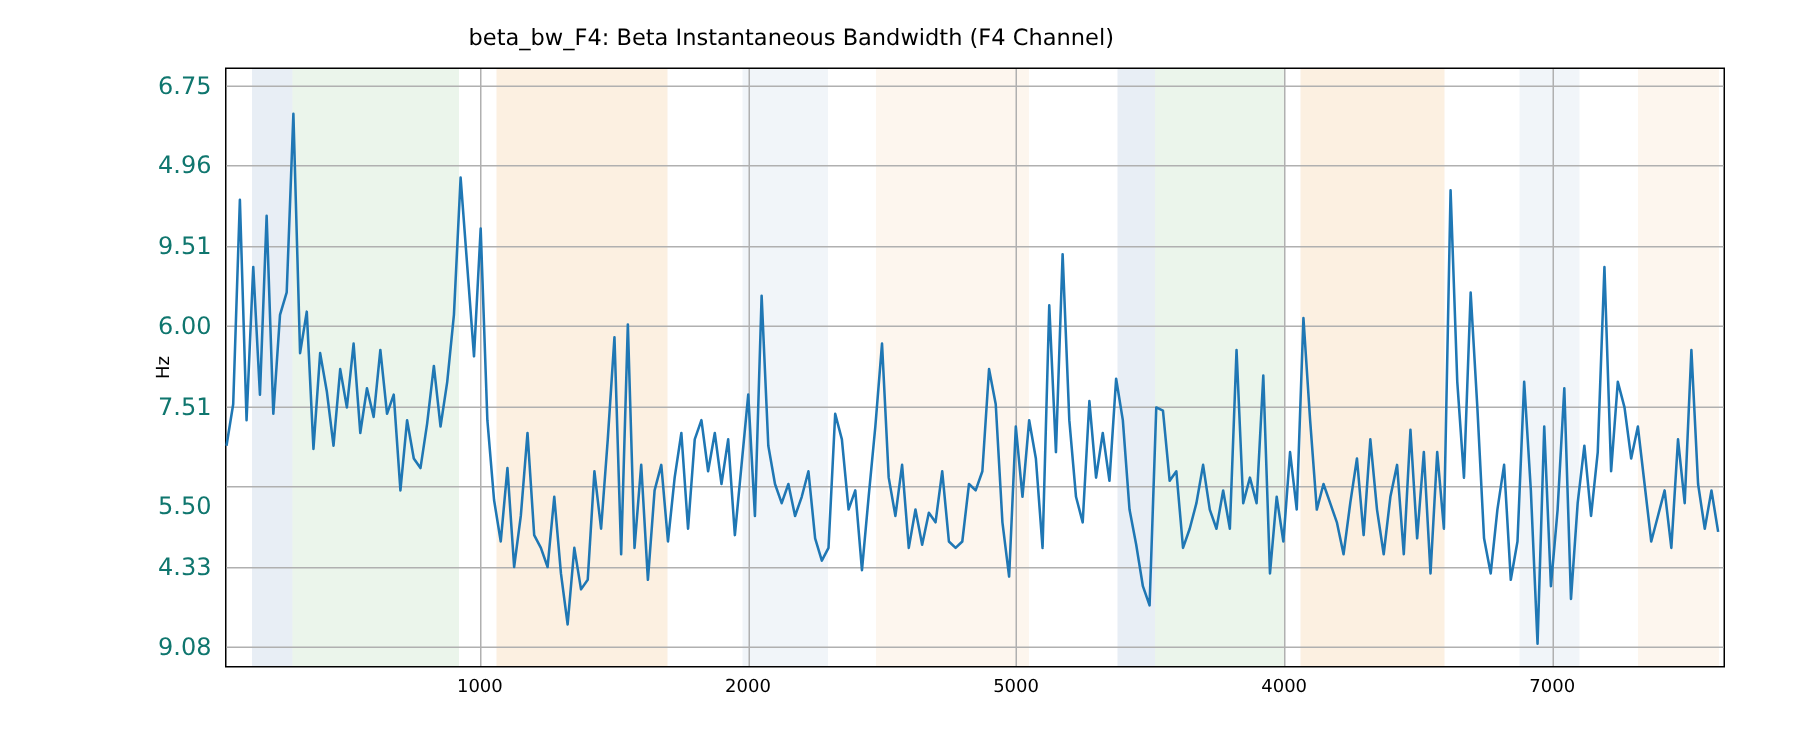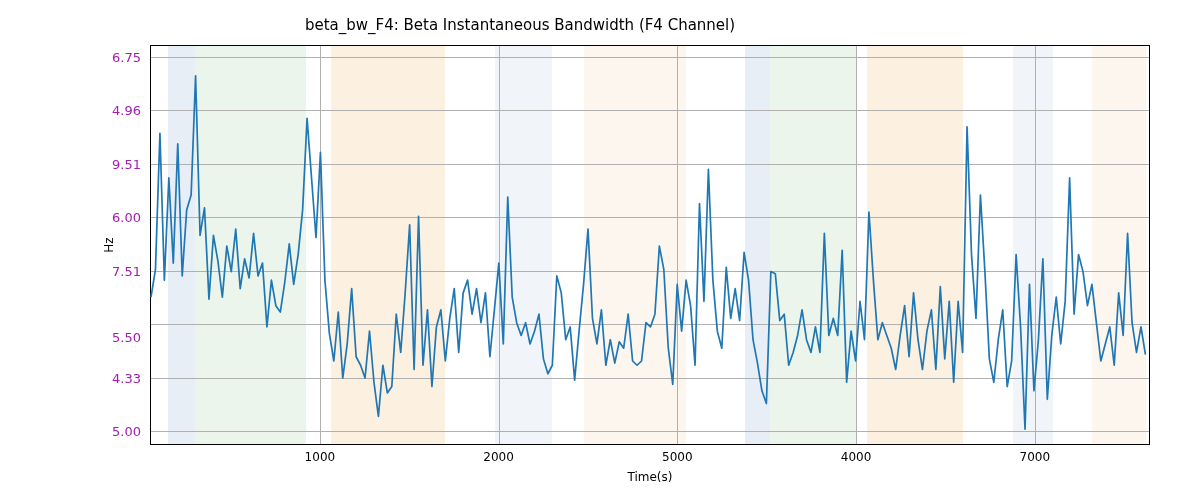--- a/index.html
+++ b/index.html
@@ -8,20 +8,21 @@
     font-family: "DejaVu Sans", Arial, sans-serif;
     background: #fff;
     width: 1200px;
     height: 500px;
     overflow: hidden;
   }
   .figure {
     position: relative;
     width: 1040px;
     height: 500px;
+    padding-left: 15px;
   }
   .title {
     position: absolute;
     top: 16px;
     left: 0;
     width: 100%;
     text-align: center;
     font-size: 15px;
     color: #000;
   }
@@ -47,22 +48,22 @@
   .gridline-h, .gridline-v {
     position: absolute;
     background: #b0b0b0;
   }
   .gridline-h { left: 0; right: 0; height: 1px; }
   .gridline-v { top: 0; bottom: 0; width: 1px; }
   .ytick-label {
     position: absolute;
     right: 1008px;
     transform: translateY(-50%);
-    font-size: 13px;
-    color: #a21caf;
+    font-size: 16px;
+    color: #0f766e;
     text-align: right;
     width: 40px;
   }
   .xtick-label {
     position: absolute;
     top: 404px;
     transform: translateX(-50%);
     font-size: 12px;
     color: #000;
     text-align: left;
@@ -119,23 +120,22 @@
         <div class="gridline-h" style="top: 10.6952px;"></div>
         <div class="gridline-v" style="left: 168.901px;"></div>
         <div class="gridline-v" style="left: 347.632px;"></div>
         <div class="gridline-v" style="left: 526.363px;"></div>
         <div class="gridline-v" style="left: 705.094px;"></div>
         <div class="gridline-v" style="left: 883.825px;"></div>
       </div>
     <svg class="line" id="line-svg" preserveAspectRatio="none" viewBox="0 0 1000 400">
         <path d="M0.00 252.41 L4.47 224.60 L8.94 87.70 L13.40 235.29 L17.87 132.62 L22.34 218.18 L26.81 98.40 L31.28 231.02 L35.75 164.71 L40.21 149.73 L44.68 29.95 L49.15 190.37 L53.62 162.57 L58.09 254.55 L62.56 190.37 L67.02 216.04 L71.49 252.41 L75.96 201.07 L80.43 226.74 L84.90 183.96 L89.37 243.85 L93.83 213.90 L98.30 233.16 L102.77 188.24 L107.24 231.02 L111.71 218.18 L116.18 282.35 L120.64 235.29 L125.11 260.96 L129.58 267.38 L134.05 237.43 L138.52 198.93 L142.98 239.57 L147.45 209.63 L151.92 164.71 L156.39 72.73 L160.86 132.62 L165.33 192.51 L169.79 106.95 L174.26 235.29 L178.73 288.77 L183.20 316.58 L187.67 267.38 L192.14 333.69 L196.60 299.47 L201.07 243.85 L205.54 312.30 L210.01 320.86 L214.48 333.69 L218.95 286.63 L223.41 337.97 L227.88 372.19 L232.35 320.86 L236.82 348.66 L241.29 342.25 L245.76 269.52 L250.22 308.02 L254.69 248.13 L259.16 179.68 L263.63 325.13 L268.10 171.12 L272.56 320.86 L277.03 265.24 L281.50 342.25 L285.97 282.35 L290.44 265.24 L294.91 316.58 L299.37 273.80 L303.84 243.85 L308.31 308.02 L312.78 248.13 L317.25 235.29 L321.72 269.52 L326.18 243.85 L330.65 278.07 L335.12 248.13 L339.59 312.30 L344.06 265.24 L348.53 218.18 L352.99 299.47 L357.46 151.87 L361.93 252.41 L366.40 278.07 L370.87 290.91 L375.34 278.07 L379.80 299.47 L384.27 286.63 L388.74 269.52 L393.21 314.44 L397.68 329.41 L402.14 320.86 L406.61 231.02 L411.08 248.13 L415.55 295.19 L420.02 282.35 L424.49 335.83 L428.95 286.63 L433.42 239.57 L437.89 183.96 L442.36 273.80 L446.83 299.47 L451.30 265.24 L455.76 320.86 L460.23 295.19 L464.70 318.72 L469.17 297.33 L473.64 303.74 L478.11 269.52 L482.57 316.58 L487.04 320.86 L491.51 316.58 L495.98 278.07 L500.45 282.35 L504.92 269.52 L509.38 201.07 L513.85 224.60 L518.32 303.74 L522.79 340.11 L527.26 239.57 L531.72 286.63 L536.19 235.29 L540.66 260.96 L545.13 320.86 L549.60 158.29 L554.07 256.68 L558.53 124.06 L563.00 235.29 L567.47 286.63 L571.94 303.74 L576.41 222.46 L580.88 273.80 L585.34 243.85 L589.81 275.94 L594.28 207.49 L598.75 235.29 L603.22 295.19 L607.69 318.72 L612.15 346.52 L616.62 359.36 L621.09 226.74 L625.56 228.88 L630.03 275.94 L634.50 269.52 L638.96 320.86 L643.43 308.02 L647.90 290.91 L652.37 265.24 L656.84 295.19 L661.30 308.02 L665.77 282.35 L670.24 308.02 L674.71 188.24 L679.18 290.91 L683.65 273.80 L688.11 290.91 L692.58 205.35 L697.05 337.97 L701.52 286.63 L705.99 316.58 L710.46 256.68 L714.92 295.19 L719.39 166.84 L723.86 235.29 L728.33 295.19 L732.80 278.07 L737.27 290.91 L741.73 303.74 L746.20 325.13 L750.67 290.91 L755.14 260.96 L759.61 312.30 L764.08 248.13 L768.54 295.19 L773.01 325.13 L777.48 286.63 L781.95 265.24 L786.42 325.13 L790.88 241.71 L795.35 314.44 L799.82 256.68 L804.29 337.97 L808.76 256.68 L813.23 308.02 L817.69 81.28 L822.16 209.63 L826.63 273.80 L831.10 149.73 L835.57 226.74 L840.04 314.44 L844.50 337.97 L848.97 295.19 L853.44 265.24 L857.91 342.25 L862.38 316.58 L866.85 209.63 L871.31 282.35 L875.78 385.03 L880.25 239.57 L884.72 346.52 L889.19 295.19 L893.66 213.90 L898.12 355.08 L902.59 290.91 L907.06 252.41 L911.53 299.47 L916.00 256.68 L920.46 132.62 L924.93 269.52 L929.40 209.63 L933.87 226.74 L938.34 260.96 L942.81 239.57 L947.27 278.07 L951.74 316.58 L956.21 299.47 L960.68 282.35 L965.15 320.86 L969.62 248.13 L974.08 290.91 L978.55 188.24 L983.02 278.07 L987.49 308.02 L991.96 282.35 L996.43 310.16 " fill="none" stroke="#1f77b4" stroke-width="1.7" stroke-linejoin="round"></path>
       </svg>
-    <div class="xlabel">Time(s)</div>
     <div class="ylabel">Hz</div>
-  <div class="ytick-label" style="top: 385.027px;">5.00</div>
+  <div class="ytick-label" style="top: 385.027px;">9.08</div>
       <div class="ytick-label" style="top: 331.551px;">4.33</div>
       <div class="ytick-label" style="top: 278.075px; margin-top: 13px;">5.50</div>
       <div class="ytick-label" style="top: 224.599px;">7.51</div>
       <div class="ytick-label" style="top: 171.123px;">6.00</div>
       <div class="ytick-label" style="top: 117.647px;">9.51</div>
       <div class="ytick-label" style="top: 64.1711px;">4.96</div>
       <div class="ytick-label" style="top: 10.6952px;">6.75</div>
       <div class="xtick-label" style="left: 168.901px;">1000</div>
       <div class="xtick-label" style="left: 347.632px;">2000</div>
       <div class="xtick-label" style="left: 526.363px;">5000</div>

